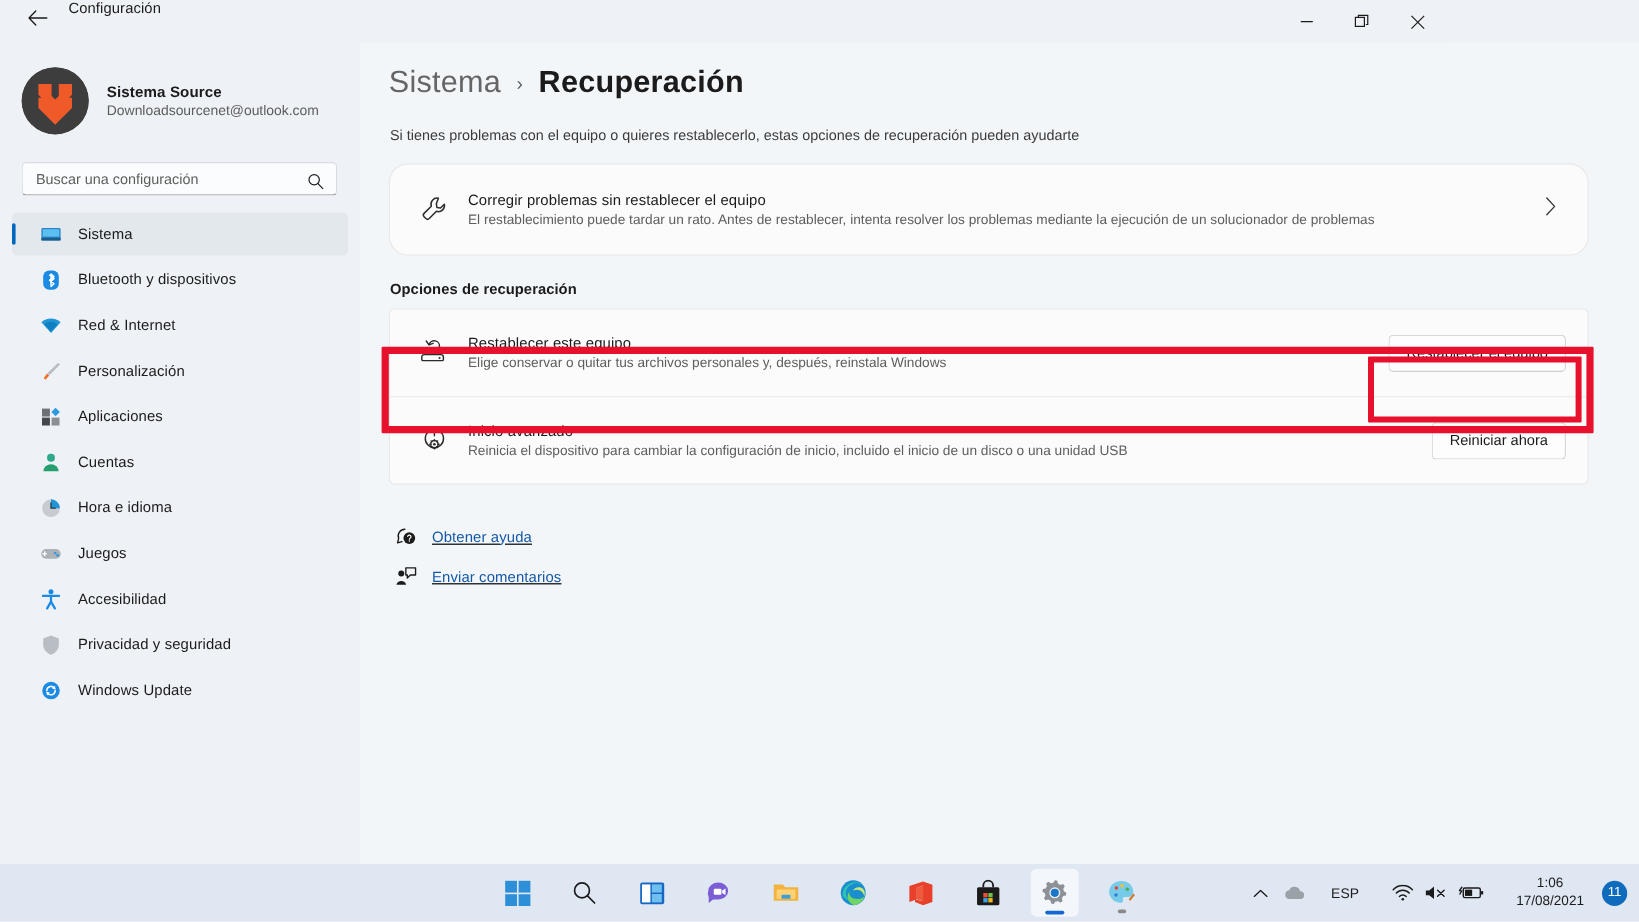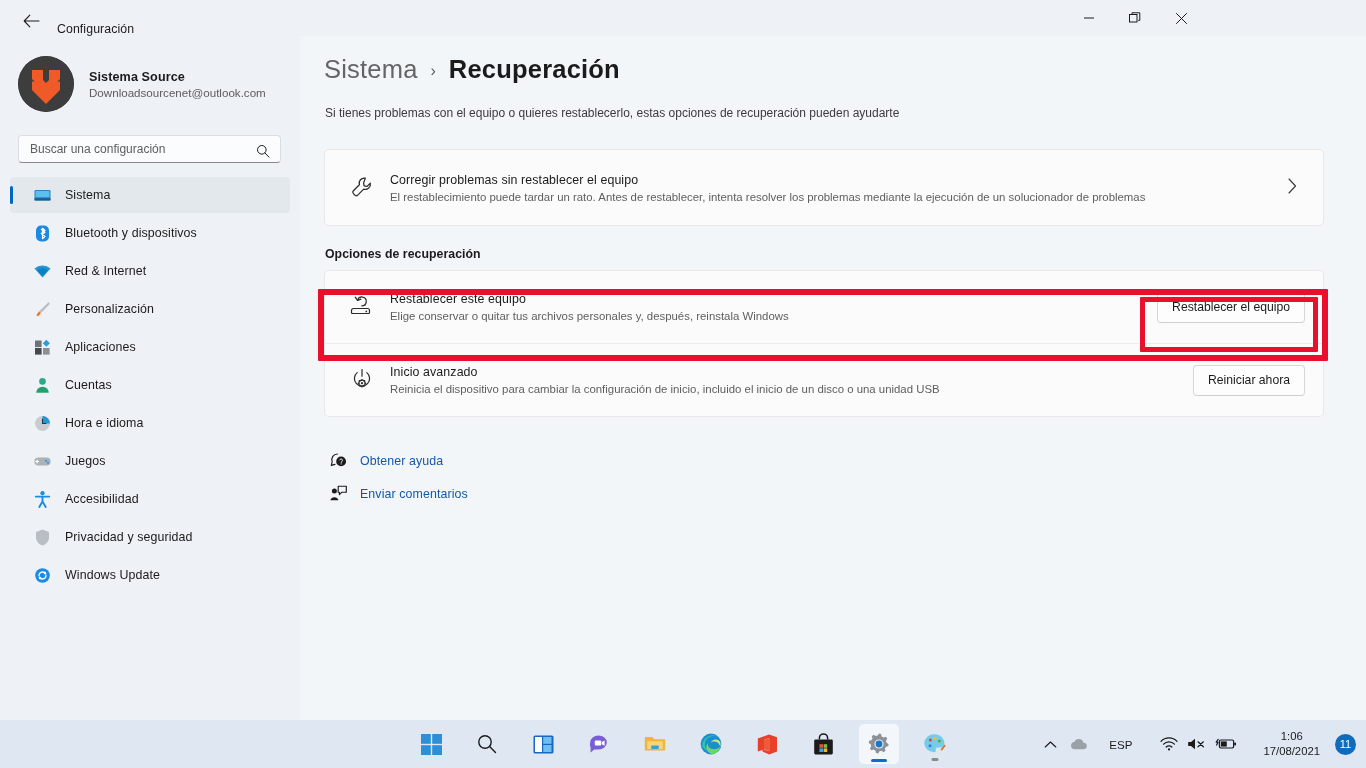--- a/index.html
+++ b/index.html
@@ -13,21 +13,21 @@
     position: relative;
     width: 1366px; height: 768px;
     background: #eef2f6;
   }
 
   
   .titlebar {
     position: absolute; top: 0; left: 0;
     width: 1204px; height: 36px;
     background: #eef2f6;
-    display: flex; align-items: flex-end;
+    display: flex; align-items: flex-start;
   }
   .back-btn {
     width: 34px; height: 30px;
     margin-left: 14px;
     display: flex; align-items: center; justify-content: center;
     border-radius: 4px;
   }
   .back-btn svg { display:block; }
   .titlebar-title {
     margin-left: 9px;
@@ -187,21 +187,21 @@
     white-space: nowrap;
     cursor: default;
     text-align: right;
   }
 
   .divider {
     height: 1px; background: #ececec;
     margin: 0 0 0 0;
   }
 
-  .links { margin: 27px 0 0 25px; }
+  .links { margin: 27px 0 0 25px; text-decoration: underline; }
   .linkrow {
     display: flex; align-items: center;
     height: 33px;
   }
   .linkicon {
     width: 26px; flex: none;
     display: flex; align-items: center; justify-content: center;
     margin-right: 9px;
   }
   .linktext {
@@ -460,21 +460,21 @@
   <div class="content">
 
     <div class="breadcrumb">
       <span class="crumb-parent">Sistema</span>
       <span class="crumb-sep">›</span>
       <span class="crumb-current">Recuperación</span>
     </div>
 
     <div class="subtitle">Si tienes problemas con el equipo o quieres restablecerlo, estas opciones de recuperación pueden ayudarte</div>
 
-    <div class="card" style="margin-top:29px;">
+    <div class="card" style="margin-top:16px;border-radius:16px;">
       <div class="row tall">
         <span class="rowicon">
           <svg width="25" height="25" viewBox="0 0 25 25">
             <path d="M15.3 3.2 a5.1 5.1 0 0 0-5.9 6.6 L3.4 15.8 a2 2 0 0 0 0 2.8 l1.5 1.5 a2 2 0 0 0 2.8 0 l6-6 a5.1 5.1 0 0 0 6.6-5.9 l-3.2 3.2 -3-0.5 -0.5-3 Z" fill="none" stroke="#2b2b2b" stroke-width="1.25" stroke-linejoin="round"></path>
           </svg>
         </span>
         <div class="rowtext">
           <div class="rowtitle">Corregir problemas sin restablecer el equipo</div>
           <div class="rowdesc">El restablecimiento puede tardar un rato. Antes de restablecer, intenta resolver los problemas mediante la ejecución de un solucionador de problemas</div>
         </div>

